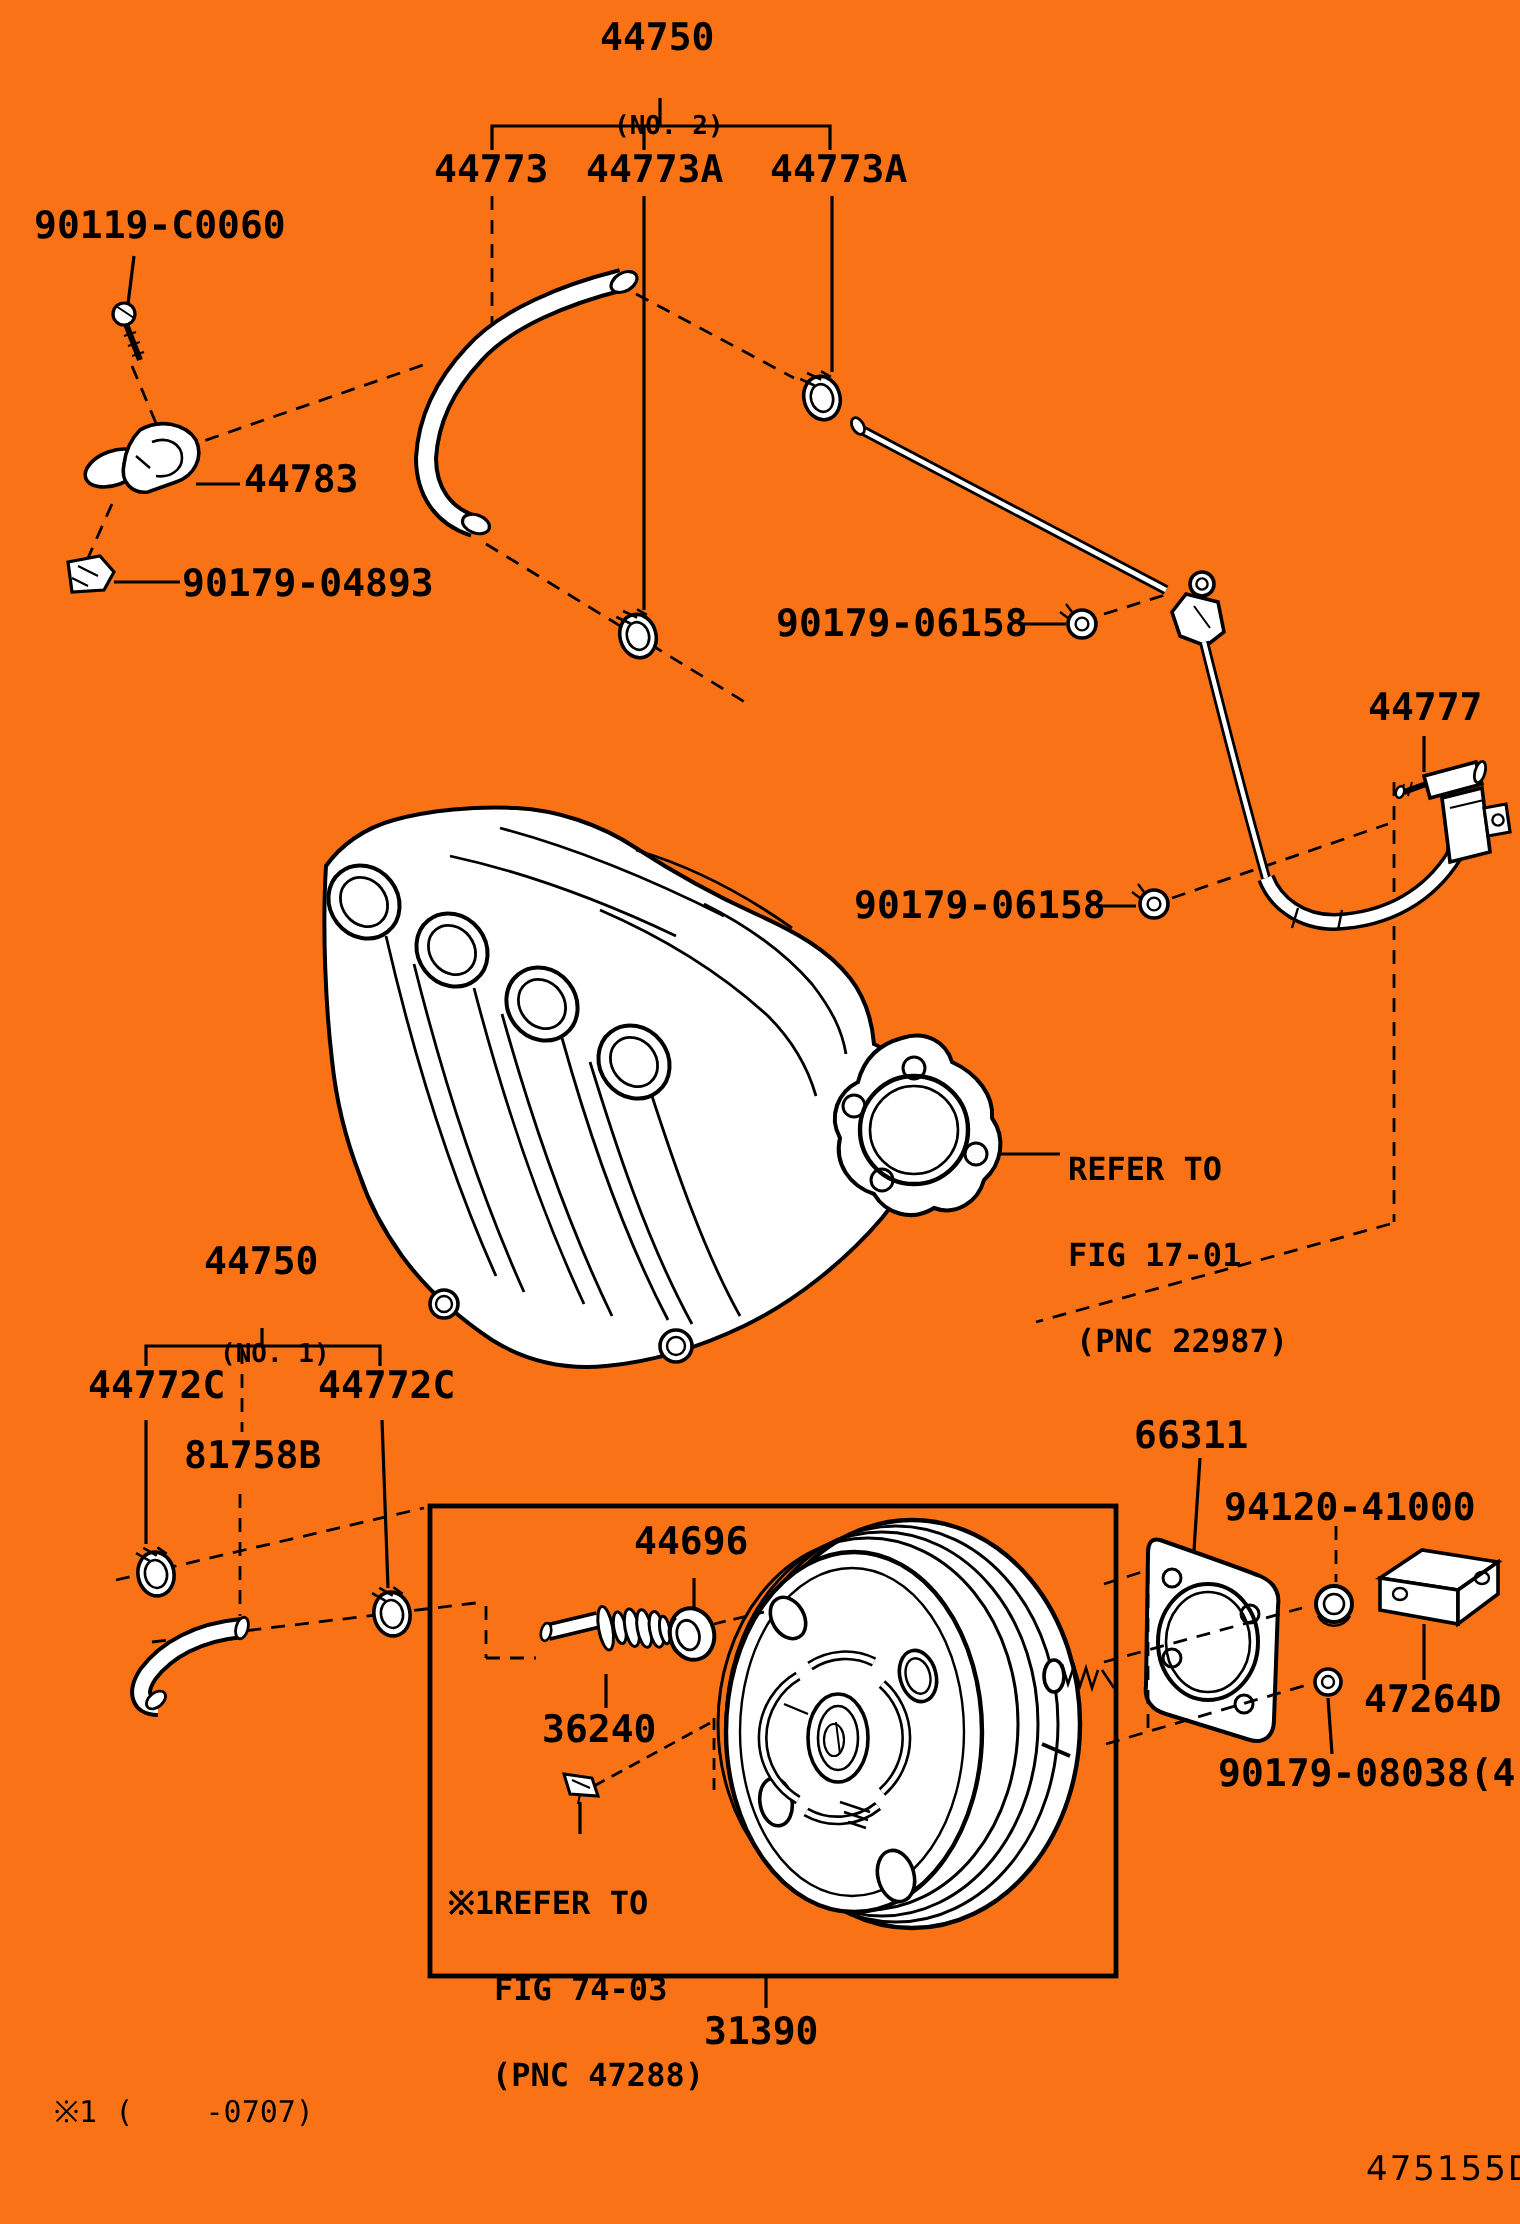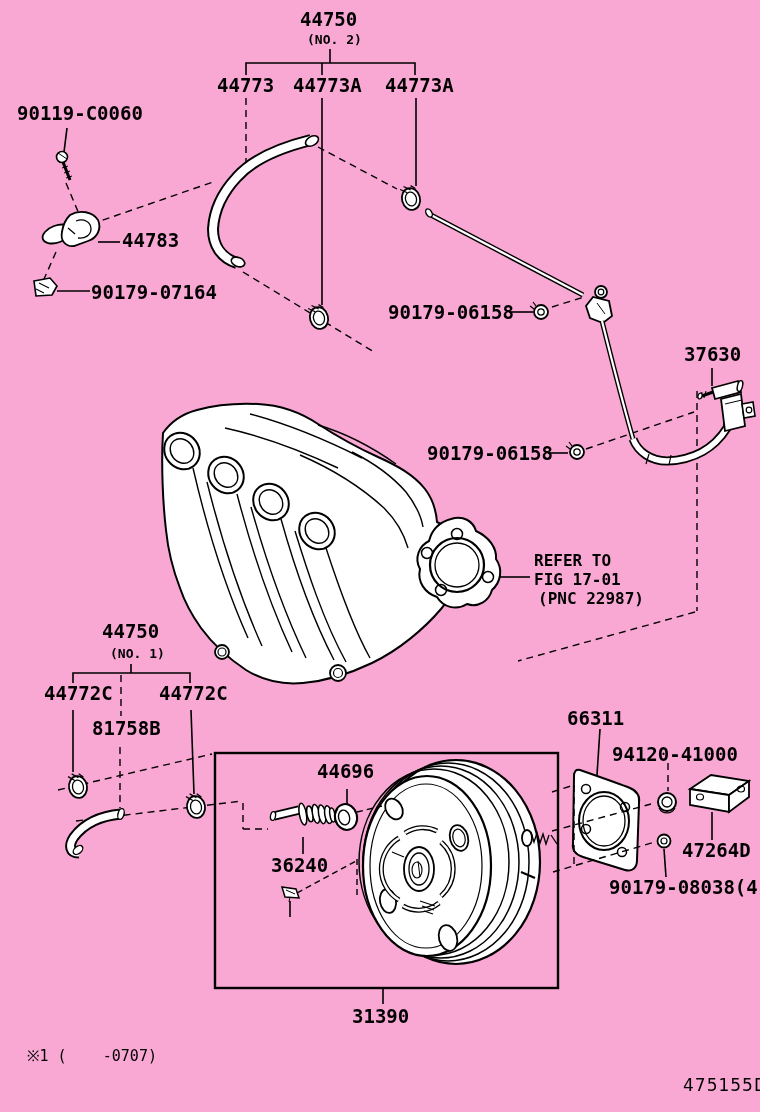--- a/index.html
+++ b/index.html
@@ -1,22 +1,22 @@
 <!DOCTYPE html>
 <html><head>
 <meta charset="utf-8">
 <style>
   html,body{margin:0;padding:0;background:#fff;}
-  .stage{position:relative;width:760px;height:1112px;background:#f9a8d4;overflow:hidden;
+  .stage{position:relative;width:760px;height:1112px;background:#f97316;overflow:hidden;
          font-family:"DejaVu Sans Mono","Liberation Mono",monospace;color:#000;}
   .stage svg{position:absolute;left:0;top:0;}
   .plabel{position:absolute;font-weight:bold;font-size:19px;line-height:1;white-space:nowrap;}
-  .sub{font-size:13px;}
+  .sub{font-size:13px;margin-top:24px;}
   .ref{position:absolute;font-weight:bold;font-size:16px;line-height:19px;white-space:nowrap;}
-  .ref div{white-space:nowrap;}
+  .ref div{white-space:nowrap;margin-top:24px;}
   .footnote{position:absolute;font-weight:normal;font-size:15px;white-space:pre;}
   .figcode{position:absolute;font-size:17px;font-weight:normal;letter-spacing:1px;
            font-family:"DejaVu Sans","Liberation Sans",sans-serif;}
 </style>
 </head>
 <body>
 
 <div class="stage">
 
 <svg width="760" height="1112" viewBox="0 0 760 1112">
@@ -341,42 +341,47 @@
   </g>
 </svg>
 
 <div class="plabel" style="left:300px;top:10px">44750</div>
 <div class="plabel sub" style="left:307px;top:33px">(NO. 2)</div>
 <div class="plabel" style="left:217px;top:76px">44773</div>
 <div class="plabel" style="left:293px;top:76px">44773A</div>
 <div class="plabel" style="left:385px;top:76px">44773A</div>
 <div class="plabel" style="left:17px;top:104px">90119-C0060</div>
 <div class="plabel" style="left:122px;top:231px">44783</div>
-<div class="plabel" style="left:91px;top:283px">90179-07164</div>
+<div class="plabel" style="left:91px;top:283px">90179-04893</div>
 <div class="plabel" style="left:388px;top:303px">90179-06158</div>
-<div class="plabel" style="left:684px;top:345px">37630</div>
+<div class="plabel" style="left:684px;top:345px">44777</div>
 <div class="plabel" style="left:427px;top:444px">90179-06158</div>
 
 <div class="ref" style="left:534px;top:551px">
   <div>REFER TO</div>
   <div>FIG 17-01</div>
   <div style="padding-left:4px">(PNC 22987)</div>
 </div>
 
 <div class="plabel" style="left:102px;top:622px">44750</div>
 <div class="plabel sub" style="left:110px;top:647px">(NO. 1)</div>
 <div class="plabel" style="left:44px;top:684px">44772C</div>
 <div class="plabel" style="left:159px;top:684px">44772C</div>
 <div class="plabel" style="left:92px;top:719px">81758B</div>
 <div class="plabel" style="left:567px;top:709px">66311</div>
 <div class="plabel" style="left:612px;top:745px">94120-41000</div>
 <div class="plabel" style="left:682px;top:841px">47264D</div>
 <div class="plabel" style="left:609px;top:878px">90179-08038(4)</div>
 <div class="plabel" style="left:317px;top:762px">44696</div>
 <div class="plabel" style="left:271px;top:856px">36240</div>
 
+<div class="ref" style="left:224px;top:918px">
+  <div>※1REFER TO</div>
+  <div style="padding-left:23px">FIG 74-03</div>
+  <div style="padding-left:22px">(PNC 47288)</div>
+</div>
 
 <div class="plabel" style="left:352px;top:1007px">31390</div>
 
 <div class="footnote" style="left:27px;top:1045px">※1 (    -0707)</div>
 <div class="figcode" style="left:683px;top:1075px">475155D</div>
 
 </div>
 
 </body></html>

